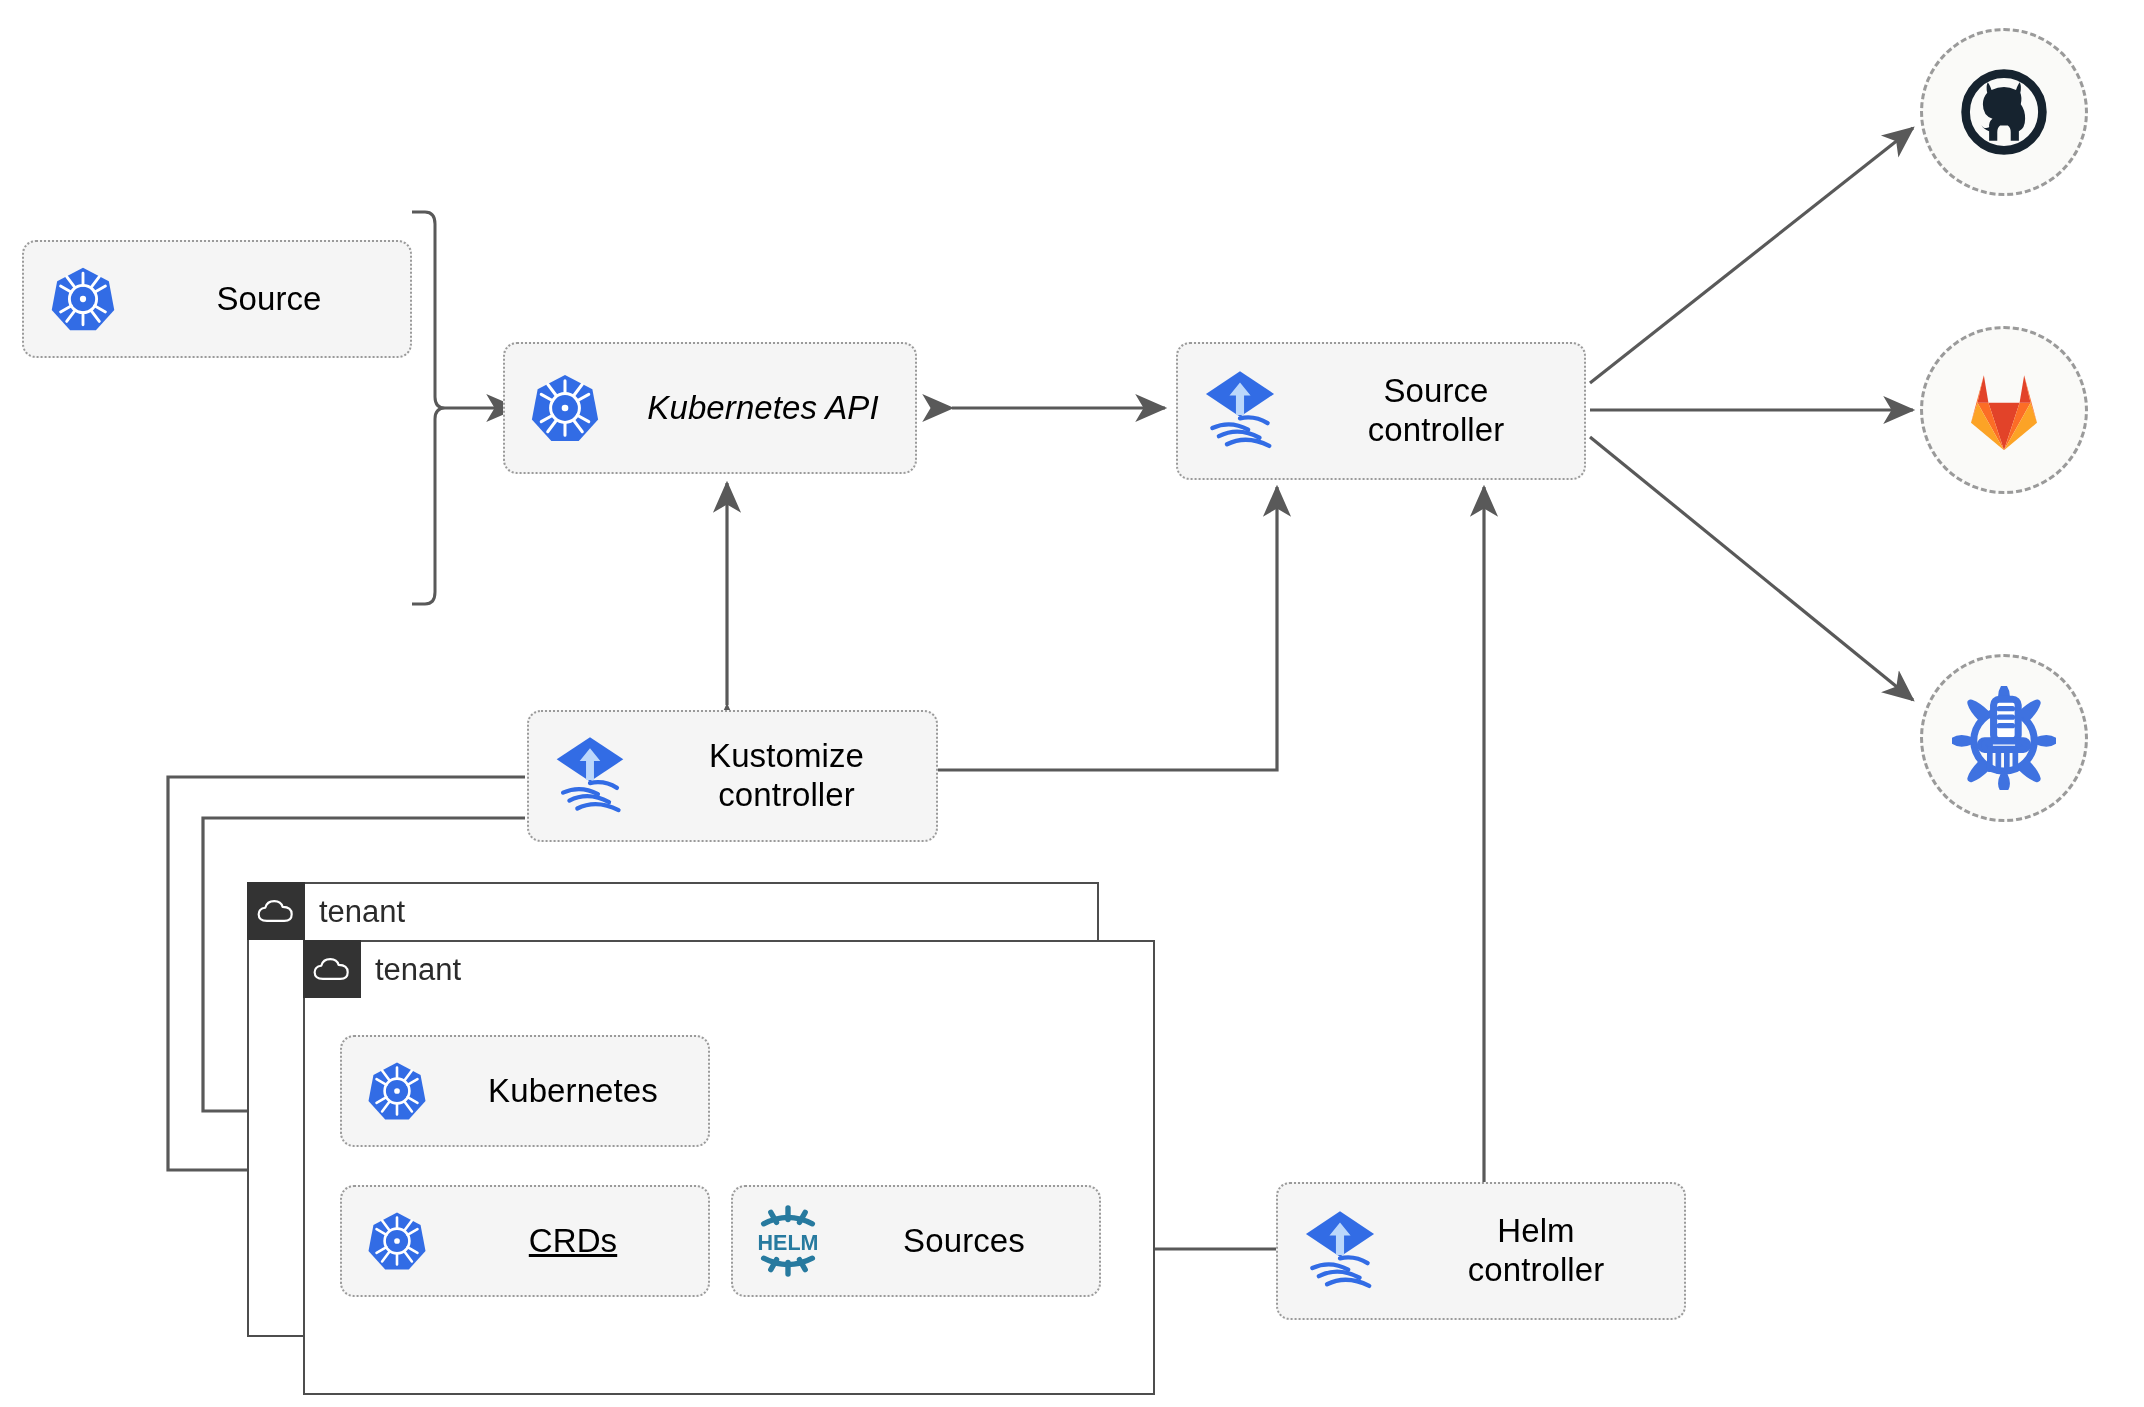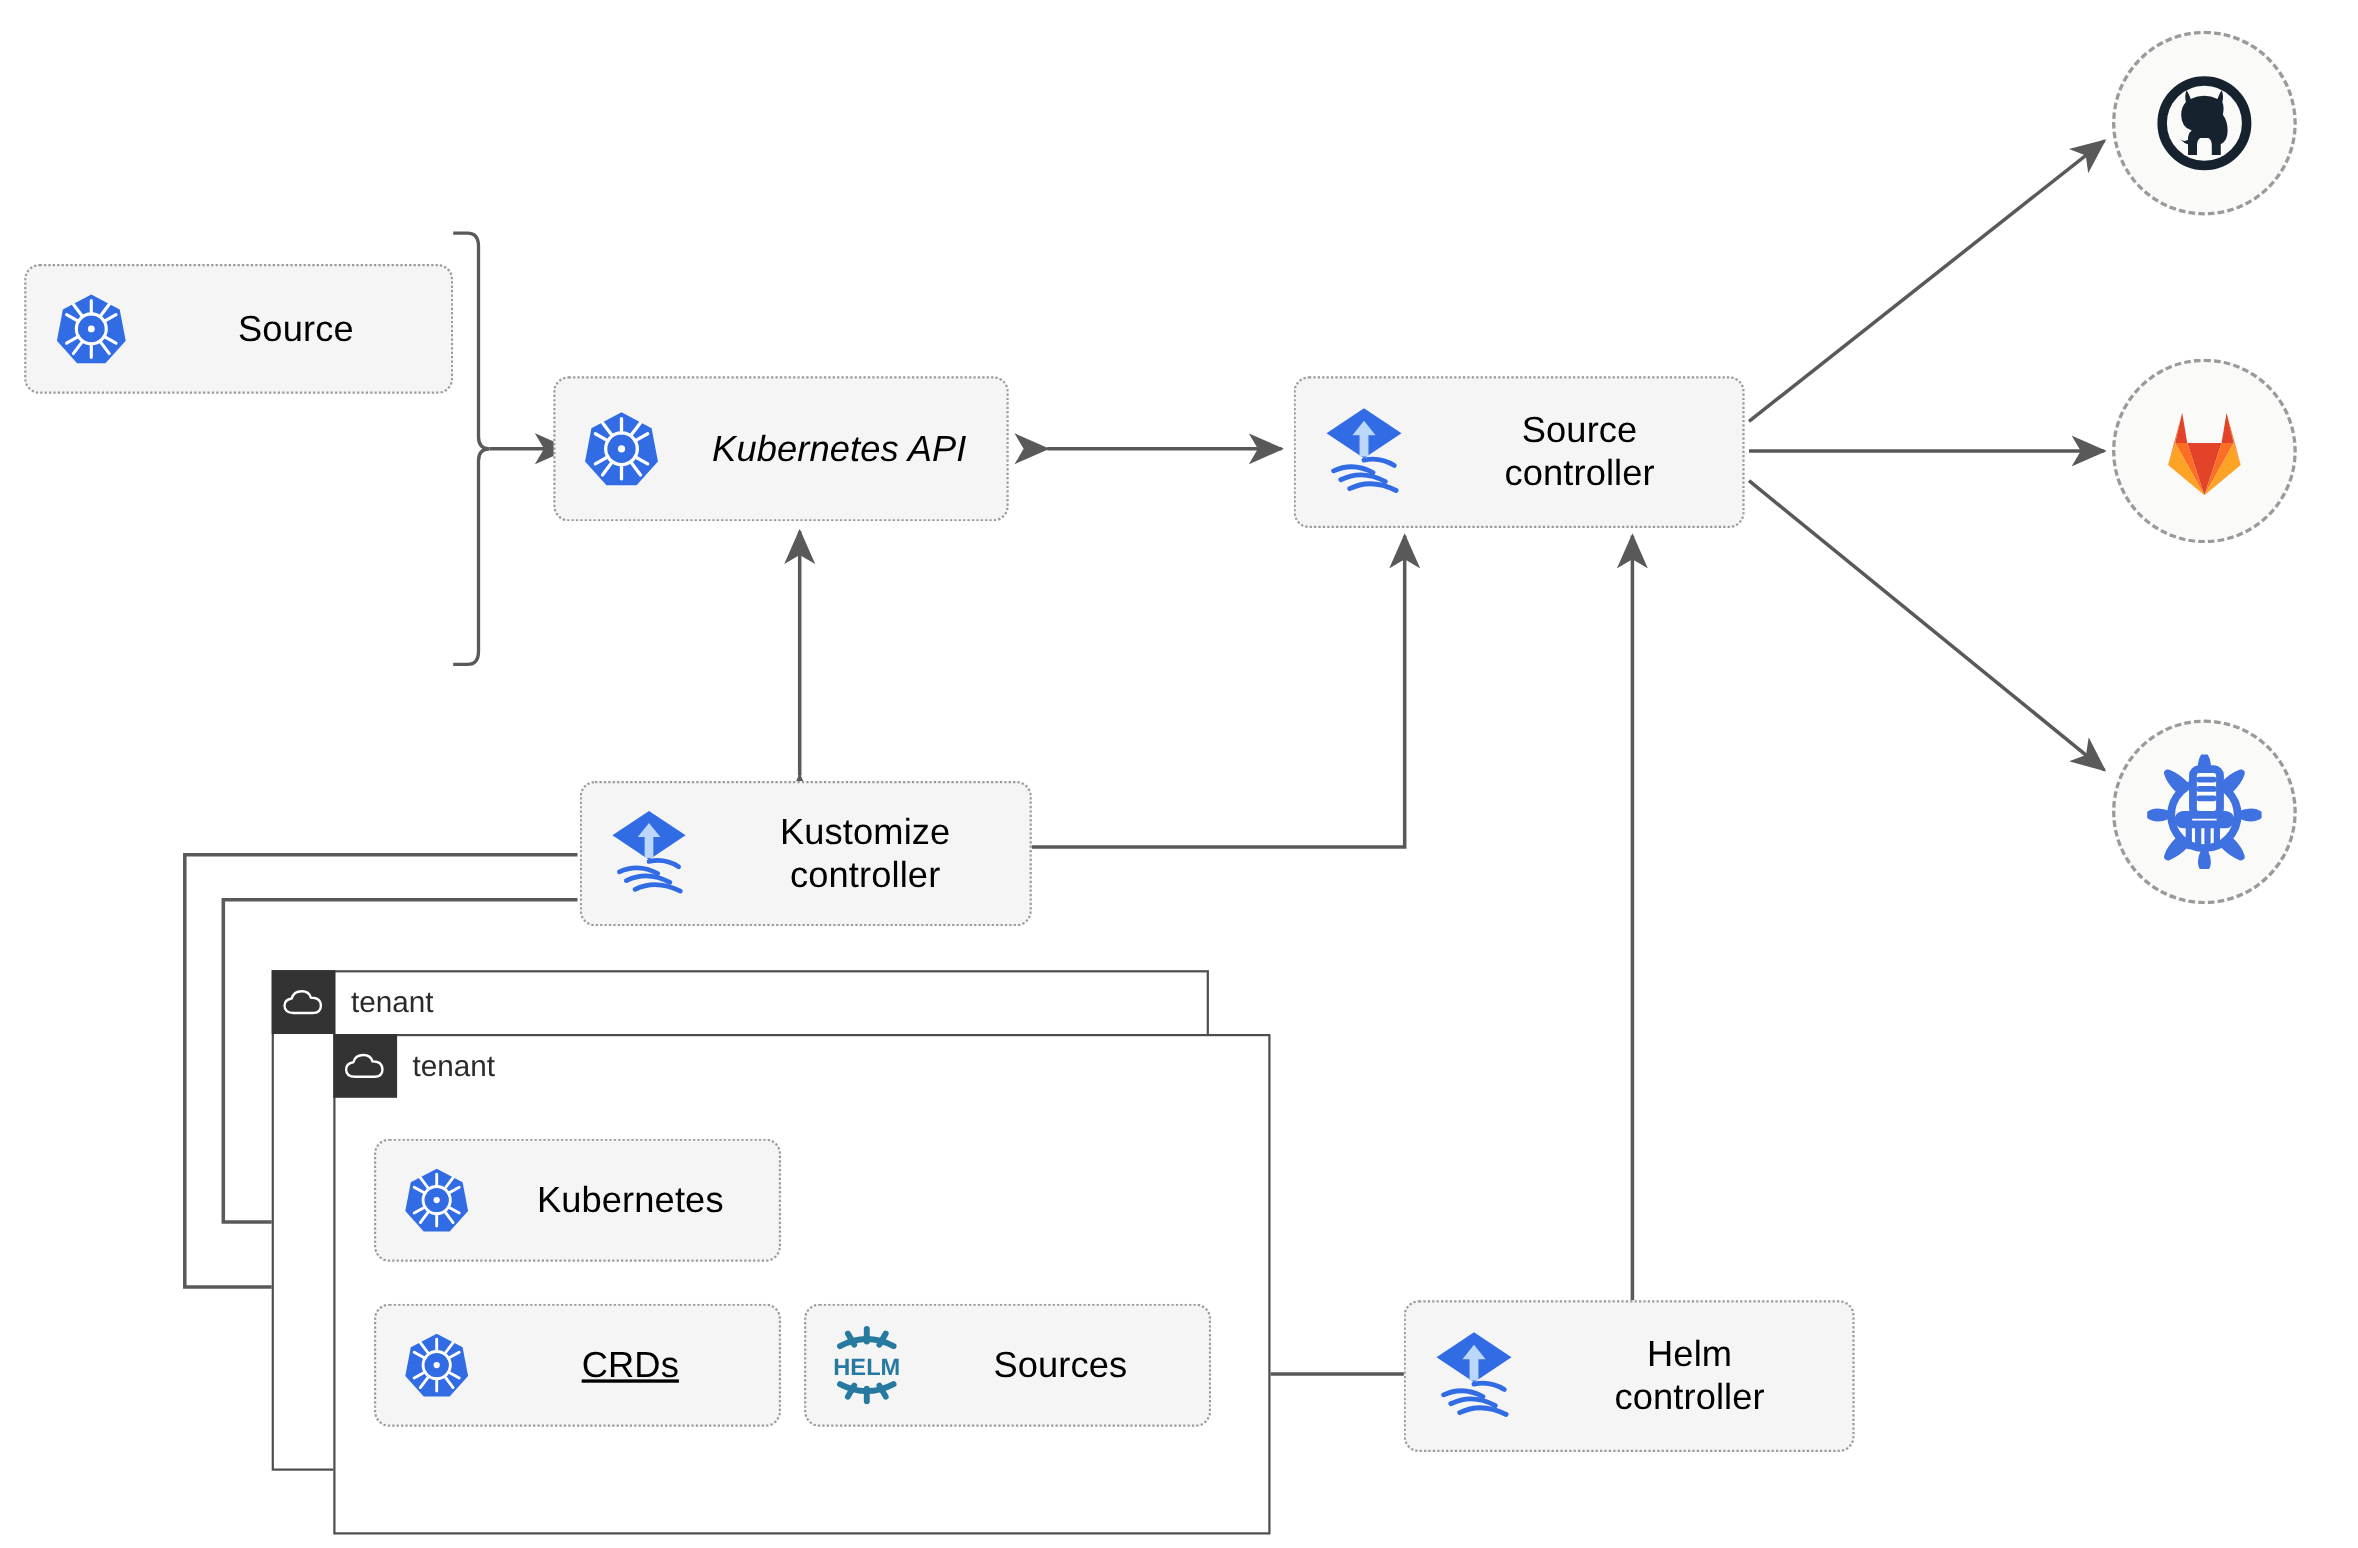--- a/index.html
+++ b/index.html
@@ -40,21 +40,21 @@
     left:-2.5px;top:-2.5px;
     height:58px;
     background:#333333;
     display:flex;align-items:center;justify-content:center;
     width:58px;
   }
   .tenant-title{
     position:absolute;
     left:70px;top:0;height:55px;
     display:flex;align-items:center;
-    font-size:27px;color:#2b2b2b;
+    font-size:31px;color:#2b2b2b;
   }
 
   
   .svc{
     position:absolute;
     width:168px;height:168px;
     border-radius:50%;
     background:#fafaf8;
     border:3px dashed #9a9a9a;
     display:flex;align-items:center;justify-content:center;

